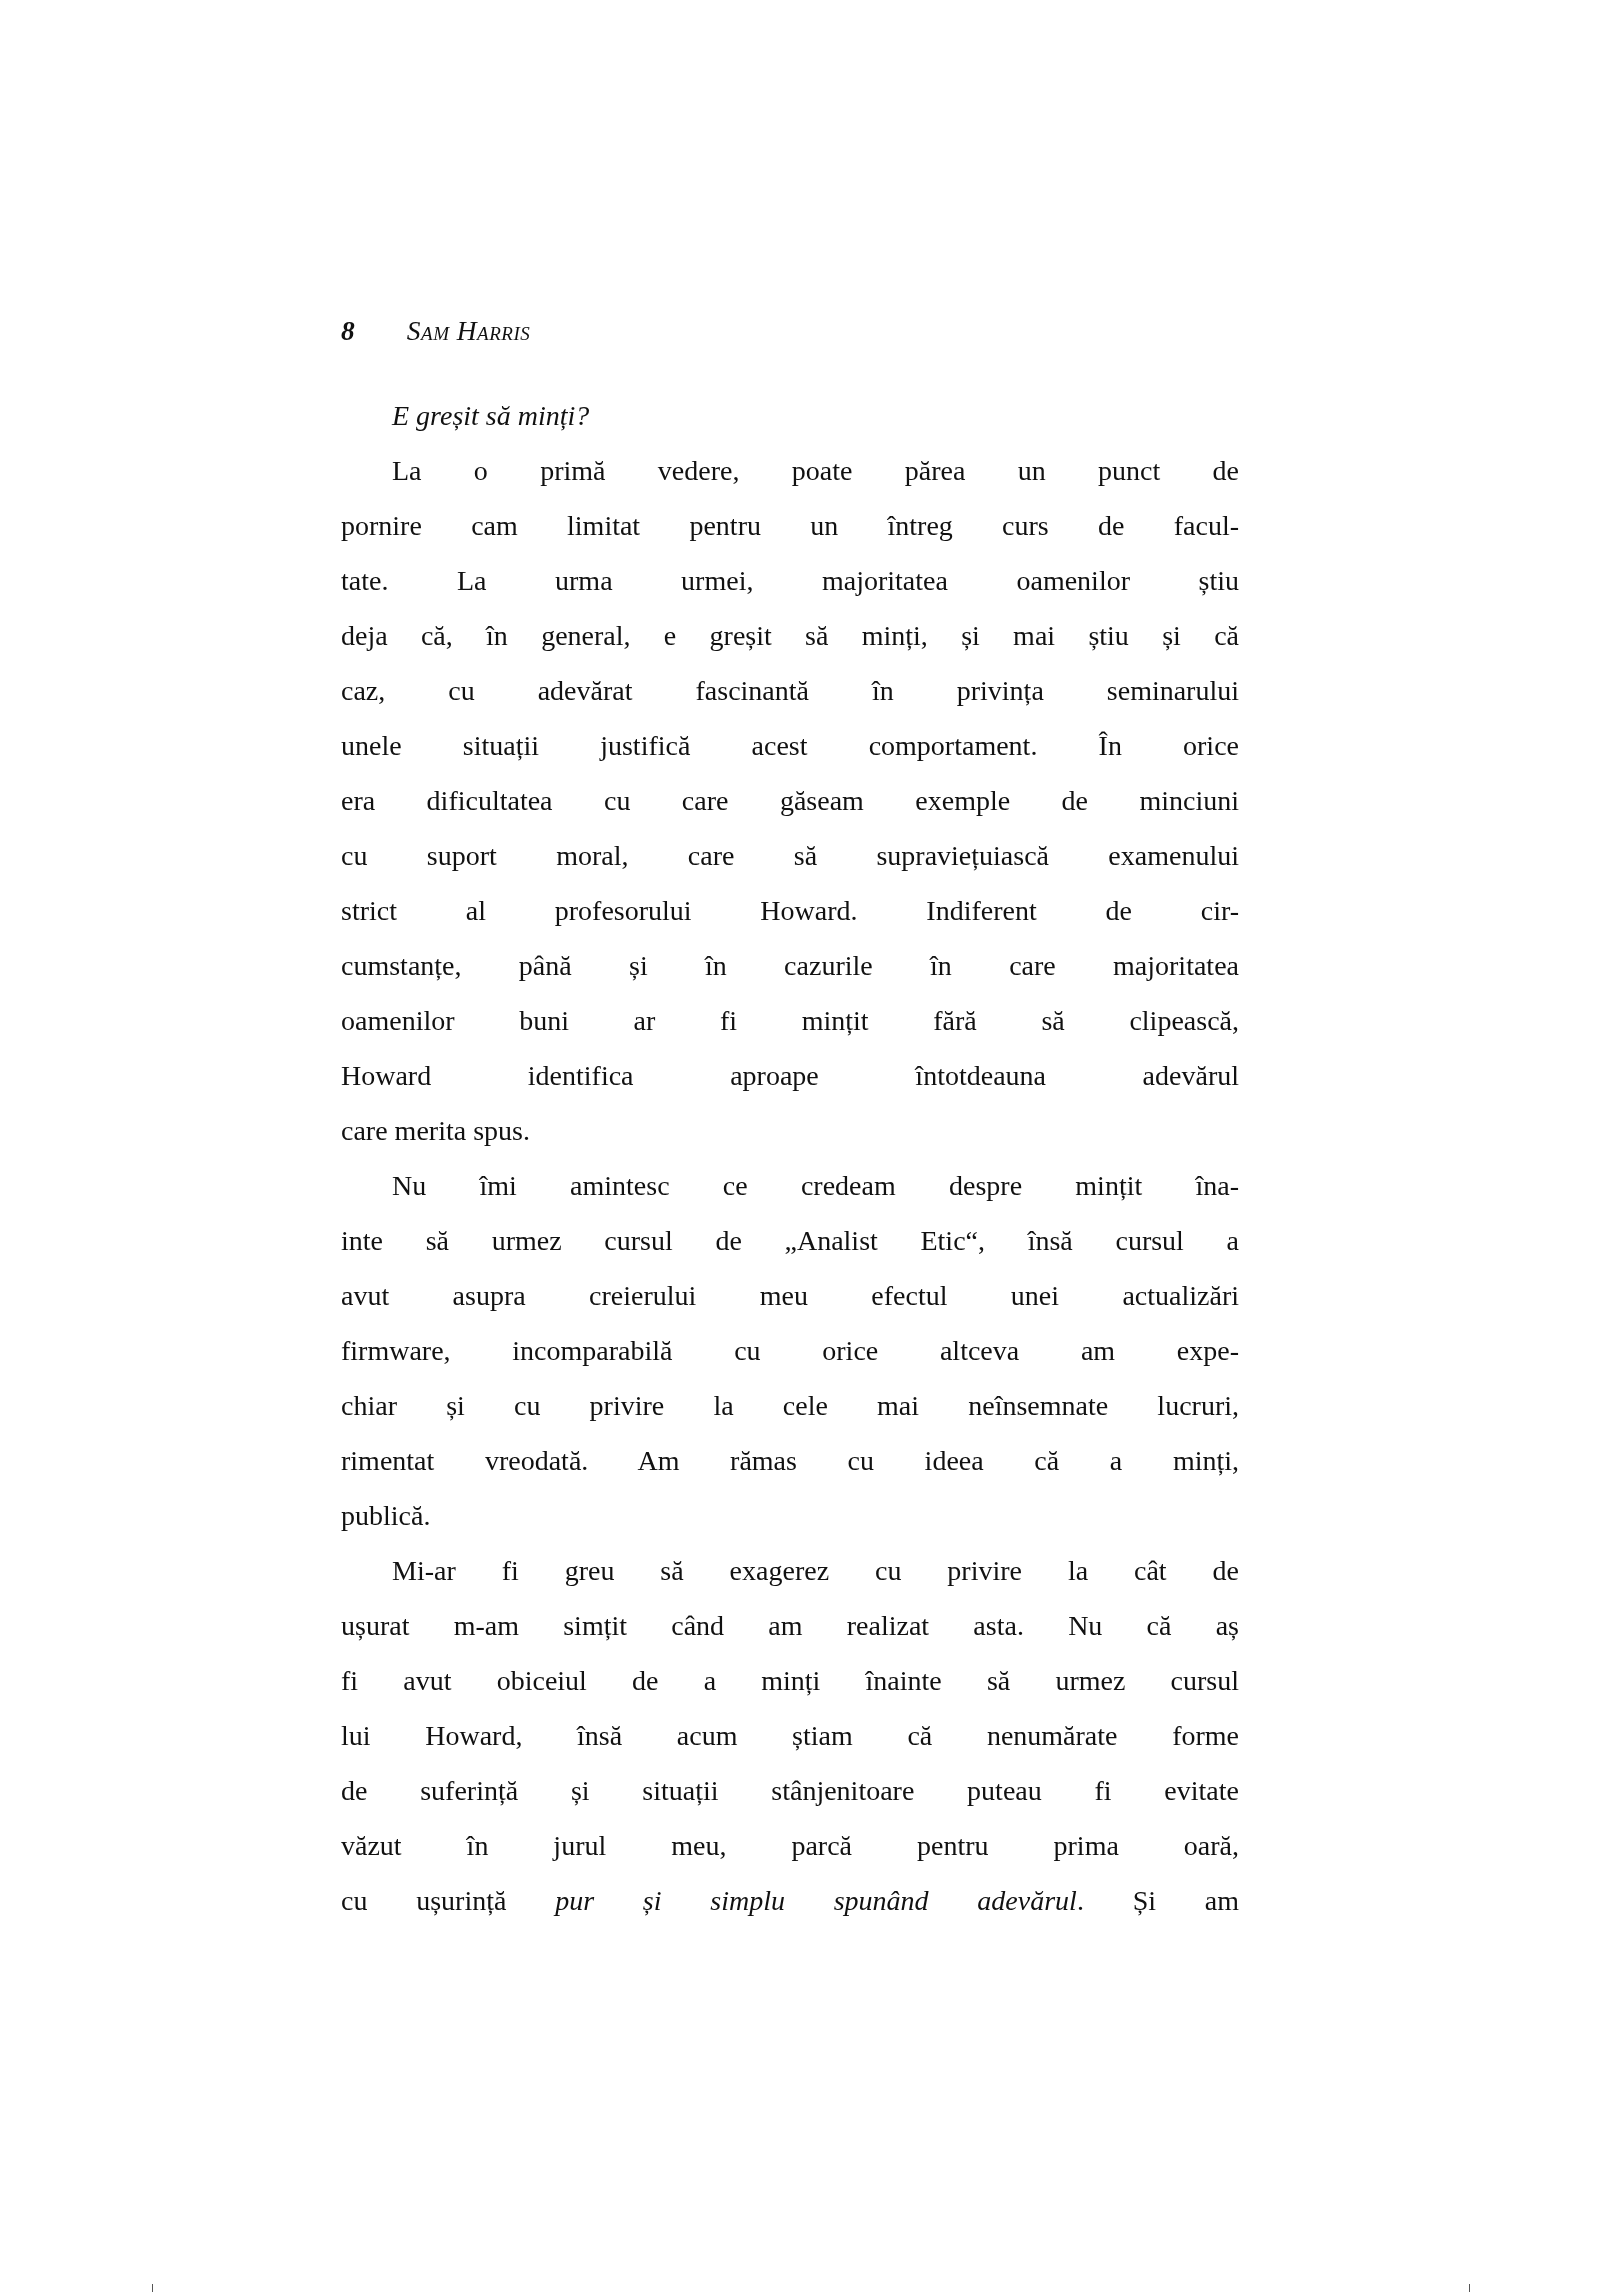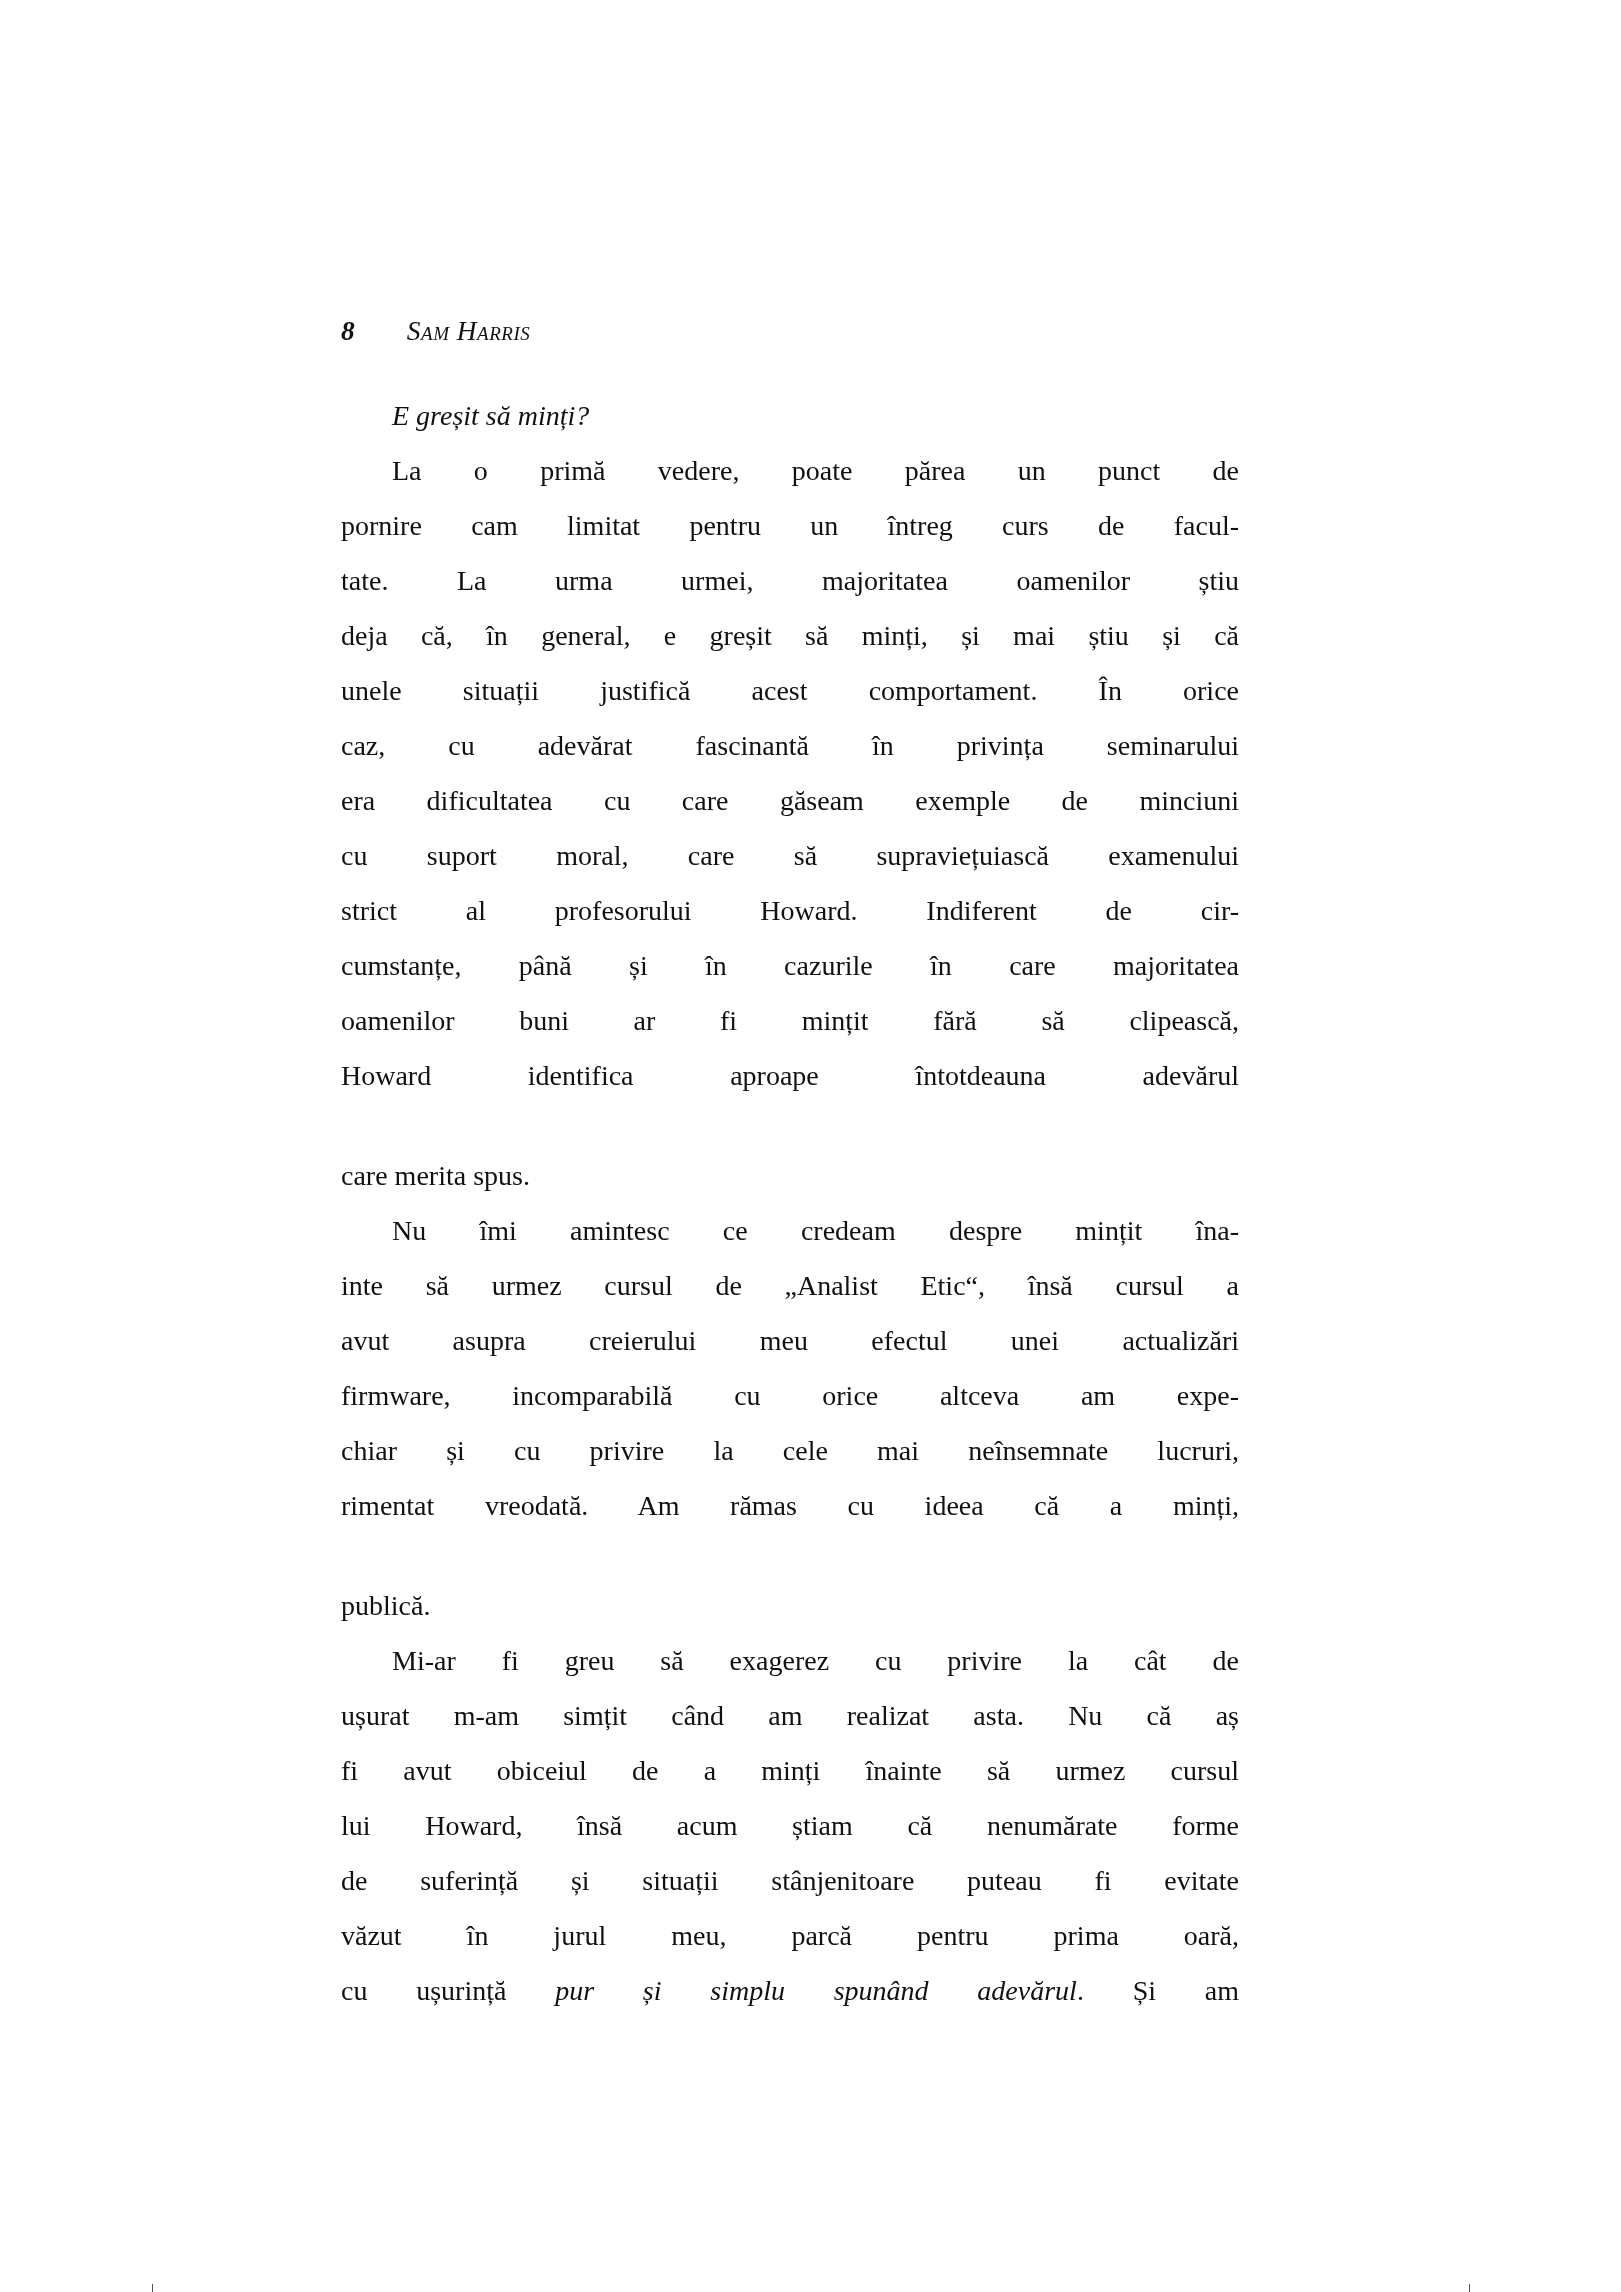--- a/index.html
+++ b/index.html
@@ -44,21 +44,20 @@
     .line {
       display: block;
       height: 55px;
       white-space: nowrap;
       text-align: justify;
       text-align-last: justify;
       overflow: visible;
     }
     .line.last {
       text-align-last: left;
-      margin-top: 45px;
     }
     .line.indent {
       padding-left: 51px;
     }
     .line.heading {
       font-style: italic;
       padding-left: 51px;
       text-align-last: left;
     }
     .it { font-style: italic; }
@@ -78,22 +77,22 @@
   <span class="author">Sam Harris</span>
 </div>
 
 <div class="text-block">
   <span class="line heading">E greșit să minți?</span>
 
   <span class="line indent">La o primă vedere, poate părea un punct de</span>
   <span class="line">pornire cam limitat pentru un întreg curs de facul-</span>
   <span class="line">tate. La urma urmei, majoritatea oamenilor știu</span>
   <span class="line">deja că, în general, e greșit să minți, și mai știu și că</span>
+  <span class="line">caz, cu adevărat fascinantă în privința seminarului</span>
   <span class="line">unele situații justifică acest comportament. În orice</span>
-  <span class="line">caz, cu adevărat fascinantă în privința seminarului</span>
   <span class="line">era dificultatea cu care găseam exemple de minciuni</span>
   <span class="line">cu suport moral, care să supraviețuiască examenului</span>
   <span class="line">strict al profesorului Howard. Indiferent de cir-</span>
   <span class="line">cumstanțe, până și în cazurile în care majoritatea</span>
   <span class="line">oamenilor buni ar fi mințit fără să clipească,</span>
   <span class="line">Howard identifica aproape întotdeauna adevărul</span>
   <span class="line last">care merita spus.</span>
 
   <span class="line indent">Nu îmi amintesc ce credeam despre mințit îna-</span>
   <span class="line">inte să urmez cursul de „Analist Etic“, însă cursul a</span>

